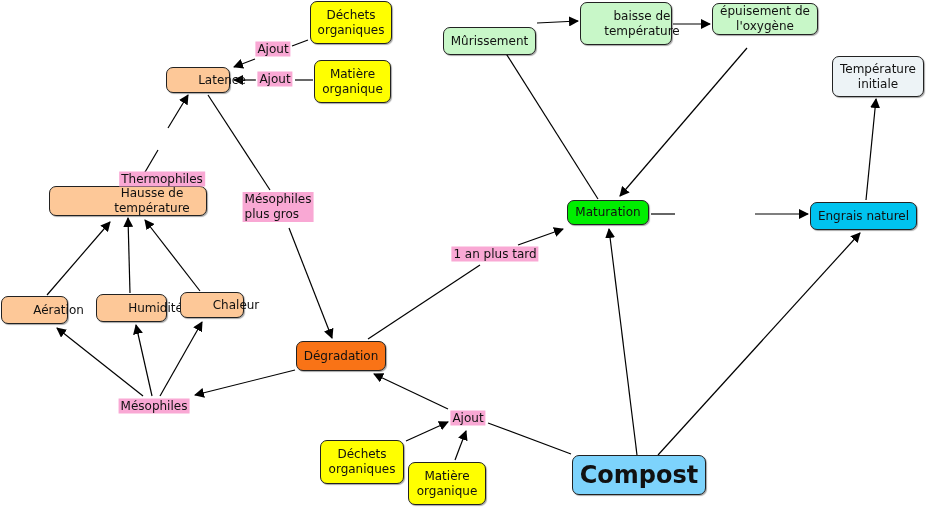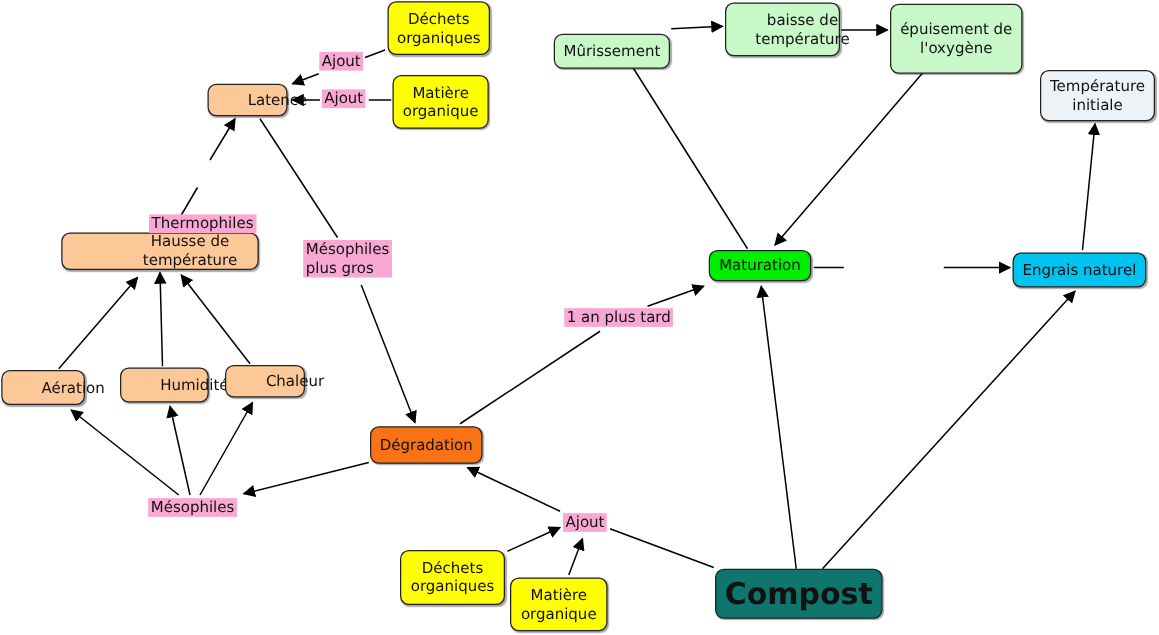--- a/index.html
+++ b/index.html
@@ -7,21 +7,21 @@
   svg.links{position:absolute;left:0;top:0;width:927px;height:508px;}
   .node{position:absolute;box-sizing:border-box;border:1px solid #222;border-radius:7px;display:flex;align-items:center;justify-content:center;text-align:center;font-size:12px;line-height:15px;white-space:pre-line;box-shadow:1px 1px 1px rgba(0,0,0,0.35);}
   .lbl{position:absolute;font-size:12px;line-height:15px;text-align:left;white-space:pre-line;background:#f9a8d4;transform:translate(-50%,-50%);padding:0 2px;}
   .c-peach{background:#fdc898;padding-left:48px;}
   .c-yellow{background:#ffff00;}
   .c-green-l{background:#c8f7c8;}
   .c-green{background:#00ee00;}
   .c-orange{background:#f97316;}
   .c-blue{background:#00c3ef;}
   .c-grey{background:#edf3f6;}
-  .c-magenta{background:#0f766e;font-size:24px;font-weight:bold;}
+  .c-magenta{background:#7dd3fc;font-size:24px;font-weight:bold;}
 </style>
 </head>
 <body>
 
 <div id="stage">
   <svg class="links" viewBox="0 0 927 508">
     <defs>
       <marker id="ah" markerWidth="10" markerHeight="10" refX="9" refY="5" orient="auto" markerUnits="userSpaceOnUse">
         <path d="M0,0 L10,5 L0,10 z" fill="#000"></path>
       </marker>
@@ -85,21 +85,21 @@
   <div class="node c-peach" style="left:180px;top:292px;width:64px;height:26px;">Chaleur</div>
   <div class="node c-orange" style="left:296px;top:341px;width:90px;height:30px;">Dégradation</div>
   <div class="node c-yellow" style="left:320px;top:440px;width:84px;height:44px;">Déchets
 organiques</div>
   <div class="node c-yellow" style="left:408px;top:462px;width:78px;height:43px;">Matière
 organique</div>
   <div class="node c-magenta" style="left:572px;top:455px;width:134px;height:40px;">Compost</div>
   <div class="node c-green-l" style="left:443px;top:27px;width:93px;height:28px;">Mûrissement</div>
   <div class="node c-green-l" style="left:580px;top:2px;width:92px;height:43px;padding-left:32px;">baisse de
 température</div>
-  <div class="node c-green-l" style="left:712px;top:3px;width:106px;height:56px;">épuisement de
+  <div class="node c-green-l" style="left:712px;top:3px;width:106px;height:32px;">épuisement de
 l'oxygène</div>
   <div class="node c-green" style="left:567px;top:200px;width:82px;height:25px;">Maturation</div>
   <div class="node c-blue" style="left:810px;top:202px;width:107px;height:28px;">Engrais naturel</div>
   <div class="node c-grey" style="left:832px;top:56px;width:92px;height:41px;">Température
 initiale</div>
 
   <div class="lbl" style="left:273px;top:49px;">Ajout</div>
   <div class="lbl" style="left:275px;top:79px;">Ajout</div>
   <div class="lbl" style="left:162px;top:139px;margin-top:40px;">Thermophiles</div>
   <div class="lbl" style="left:278px;top:207px;">Mésophiles

